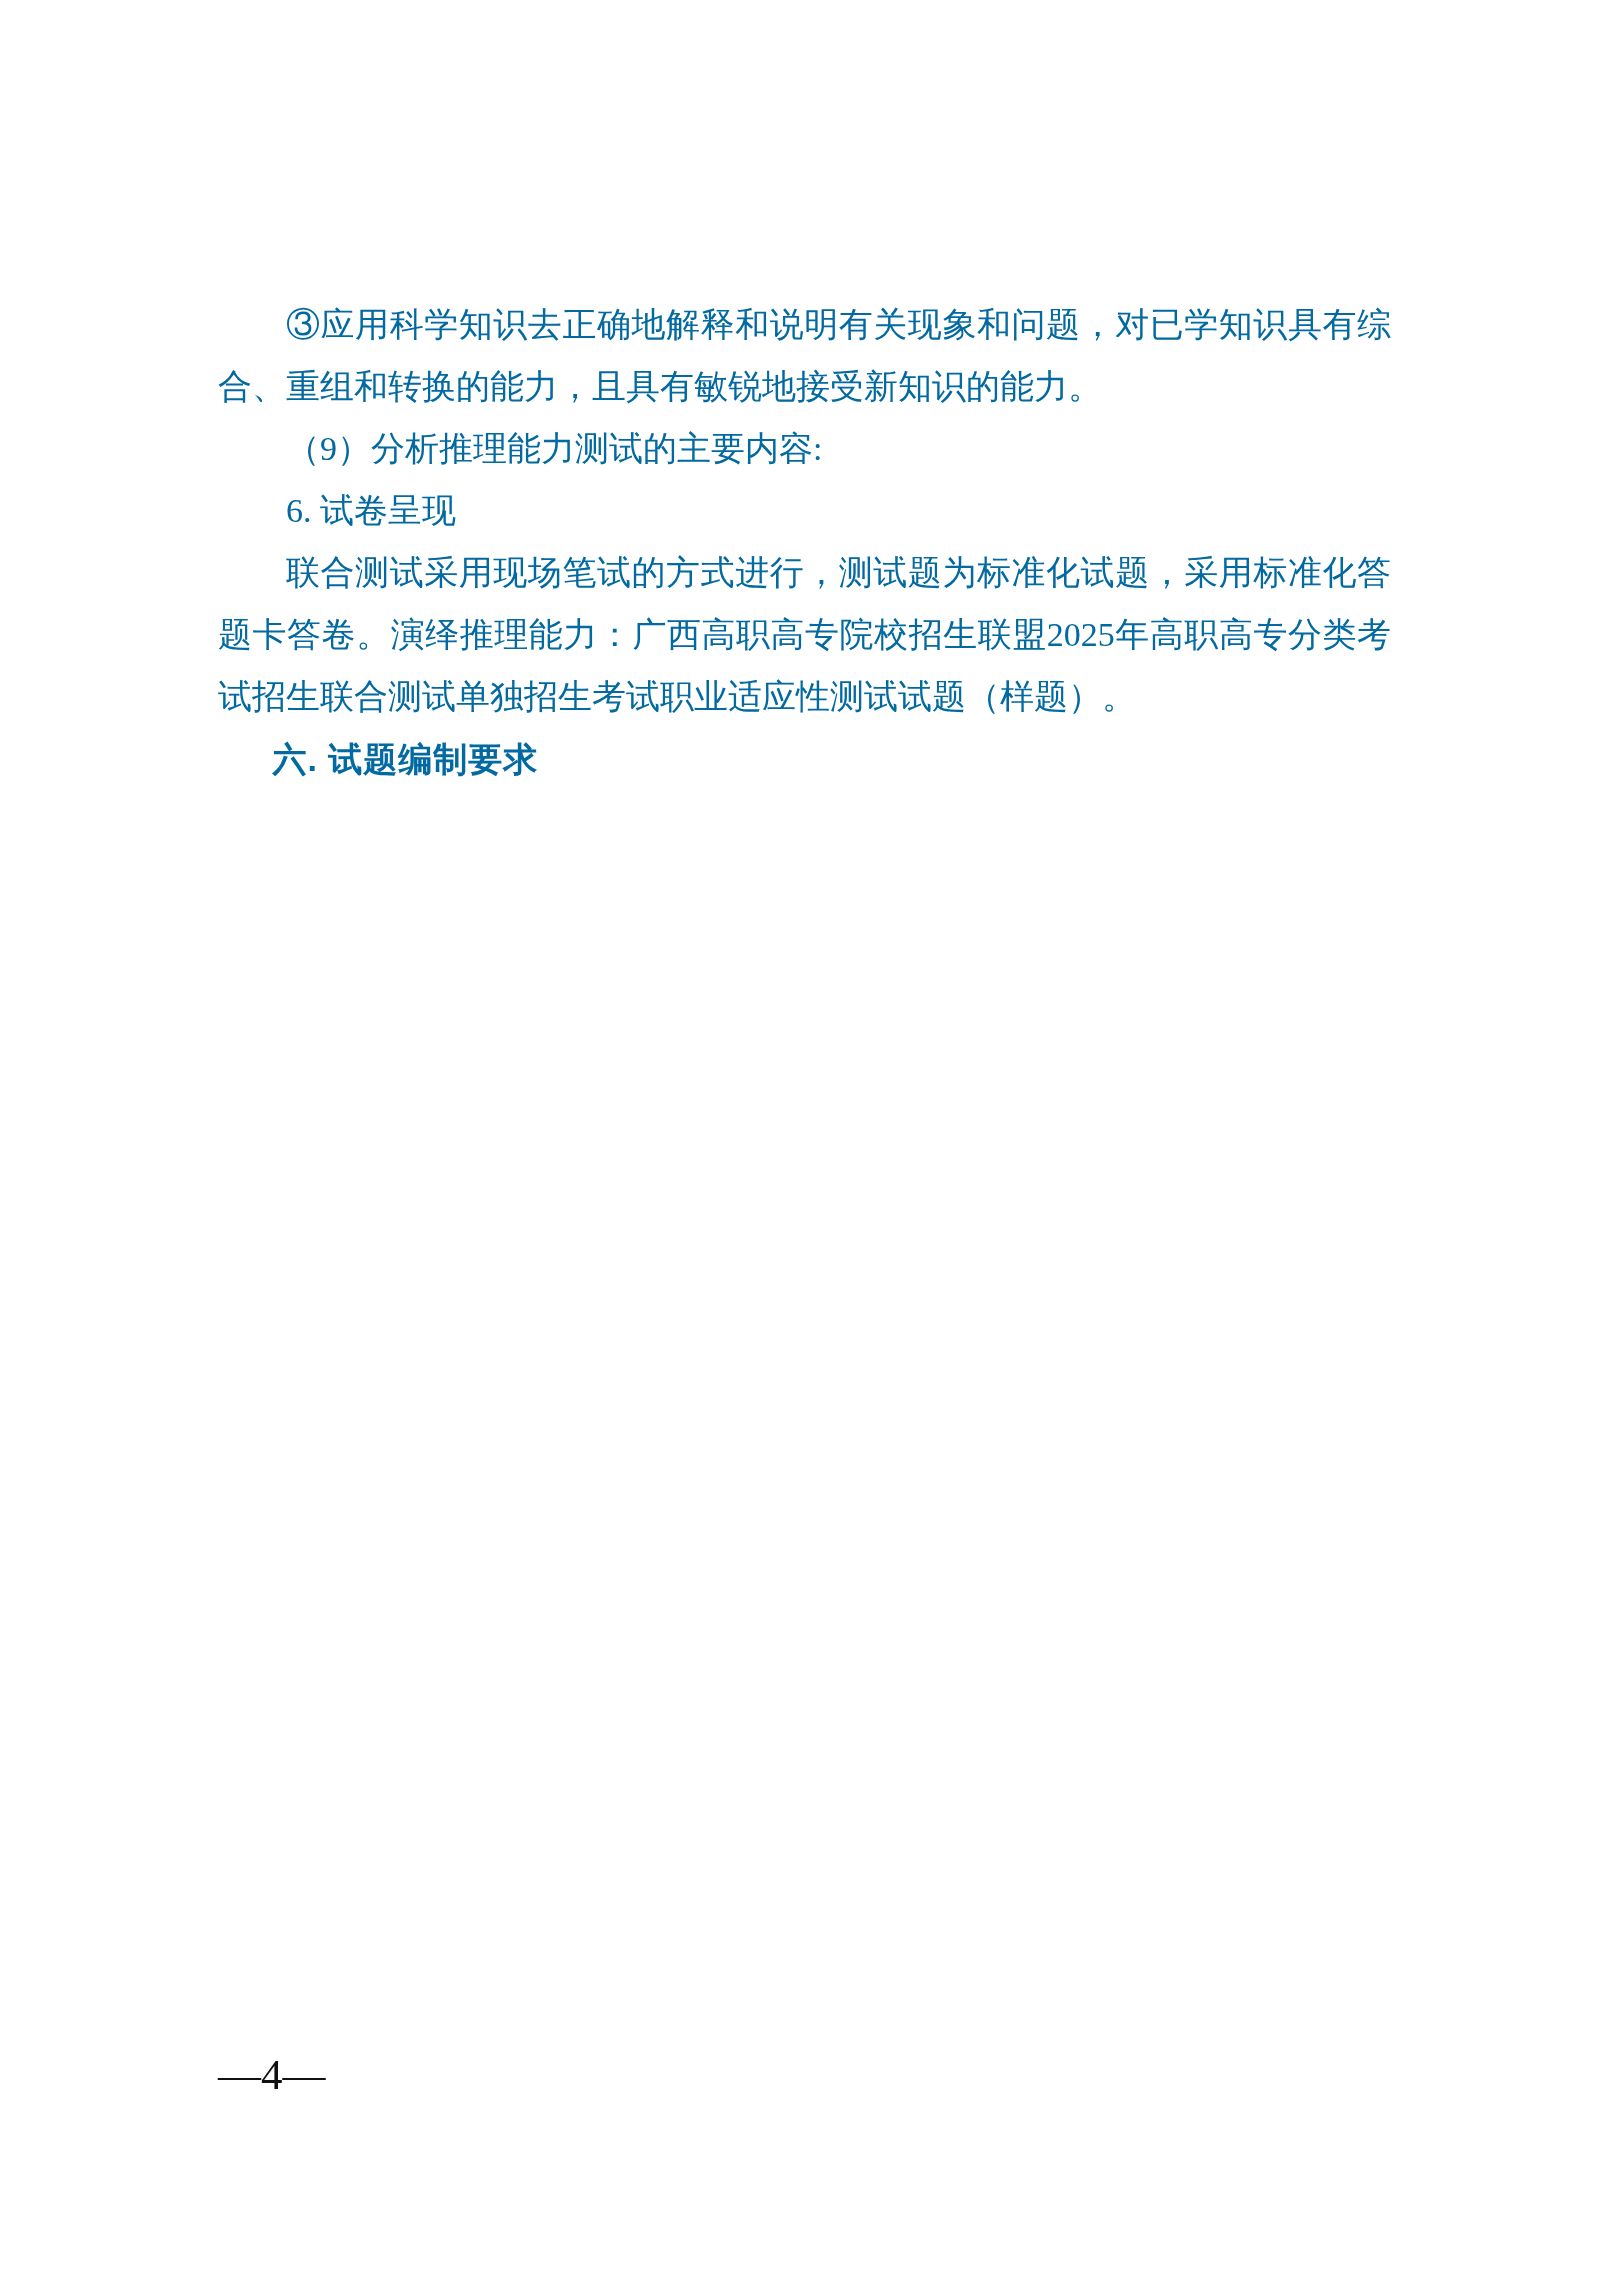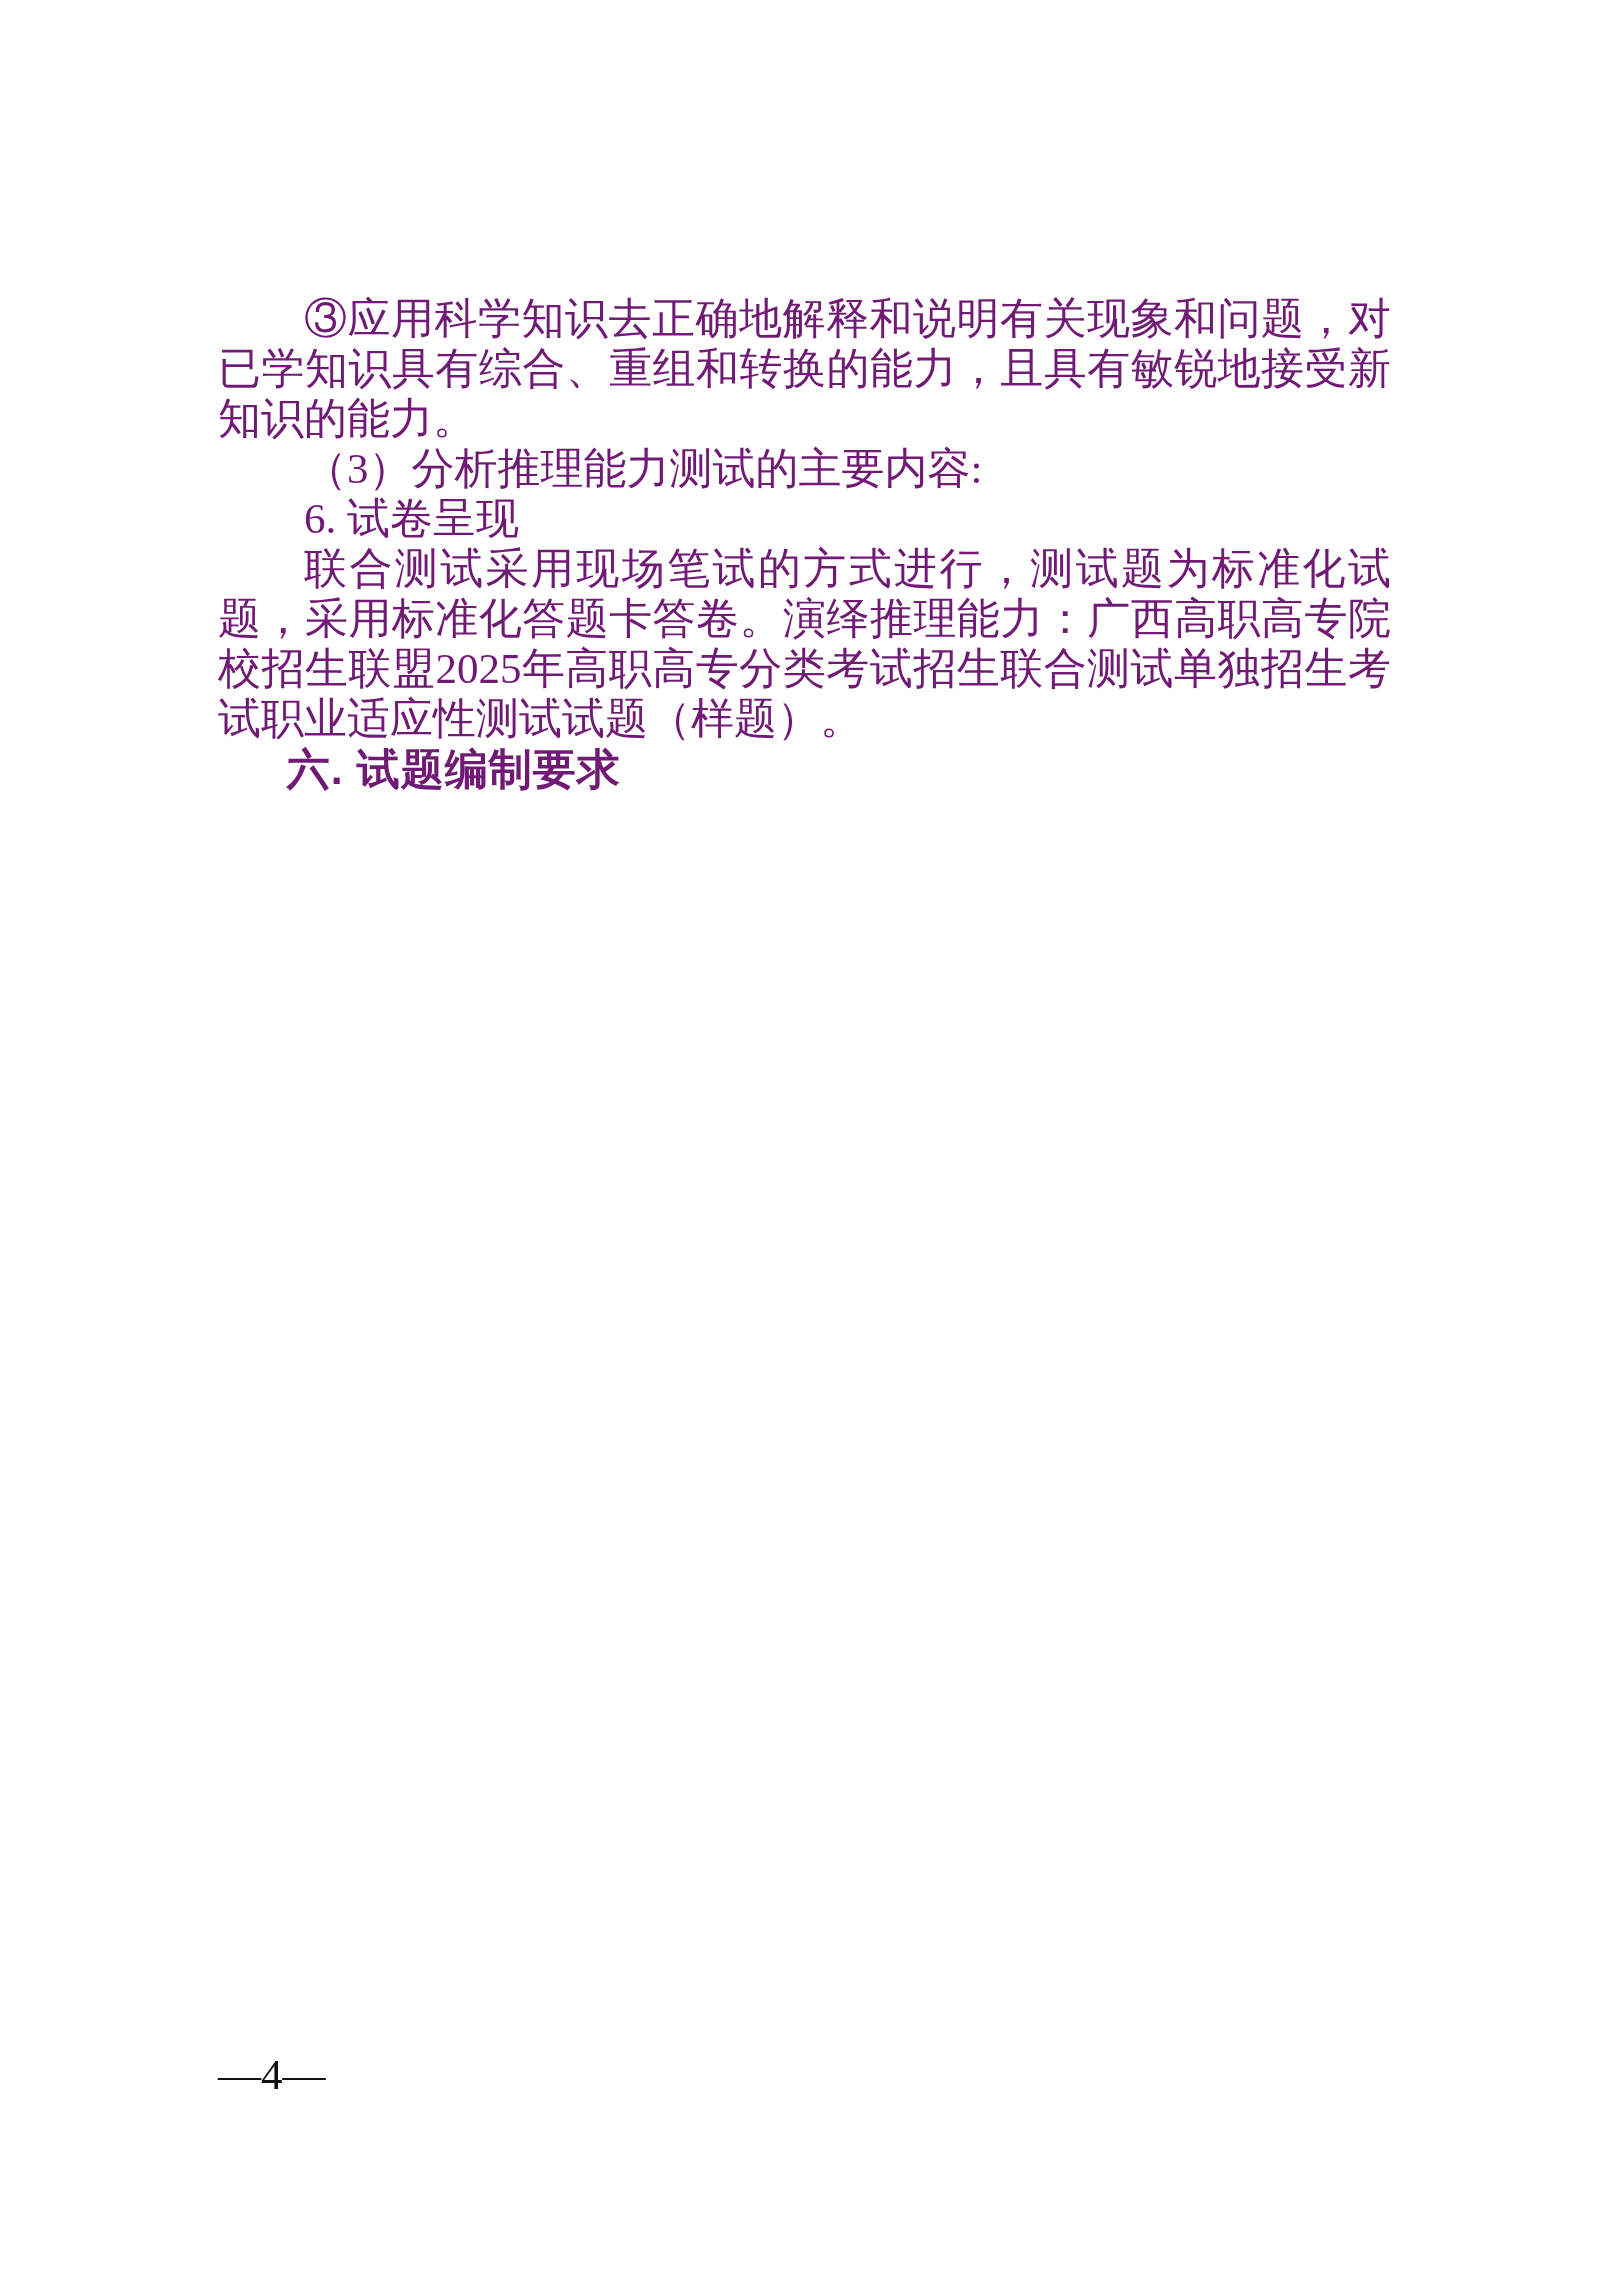--- a/index.html
+++ b/index.html
@@ -15,23 +15,23 @@
     margin: 0 auto;
     overflow: hidden;
     box-sizing: border-box;
   }
   .text-block {
     position: absolute;
     left: 218px;
     top: 294px;
     width: 1173px;
     font-family: "Liberation Serif", "DejaVu Serif", serif;
-    font-size: 43px;
-    line-height: 50px;
-    color: #701a75;
+    font-size: 34px;
+    line-height: 62px;
+    color: #0369a1;
     text-align: justify;
     text-justify: inter-character;
   }
   .text-block p {
     margin: 0;
     padding: 0;
   }
   .para-body {
     text-indent: 2em;
     font-family: "Liberation Serif", "DejaVu Serif", serif;
@@ -54,21 +54,21 @@
     color: #111111;
     text-align: left;
   }
 </style>
 </head>
 <body>
 
 <div class="page">
   <div class="text-block" id="paragraph-container">
       <p class="para-body">③应用科学知识去正确地解释和说明有关现象和问题，对已学知识具有综合、重组和转换的能力，且具有敏锐地接受新知识的能力。</p>
-      <p class="para-body">（3）分析推理能力测试的主要内容:</p>
+      <p class="para-body">（9）分析推理能力测试的主要内容:</p>
       <p class="para-body">6. 试卷呈现</p>
       <p class="para-body">联合测试采用现场笔试的方式进行，测试题为标准化试题，采用标准化答题卡答卷。演绎推理能力：广西高职高专院校招生联盟2025年高职高专分类考试招生联合测试单独招生考试职业适应性测试试题（样题）。</p>
       <p class="para-heading">六. 试题编制要求</p>
     </div>
   <div class="footer">
     <span>—4—</span>
   </div>
 </div>
 
 

